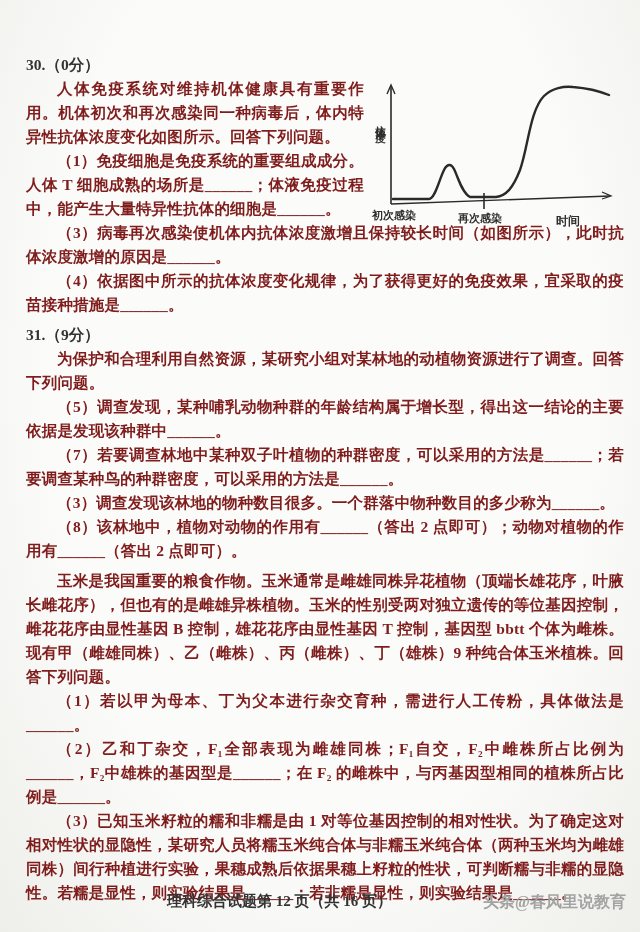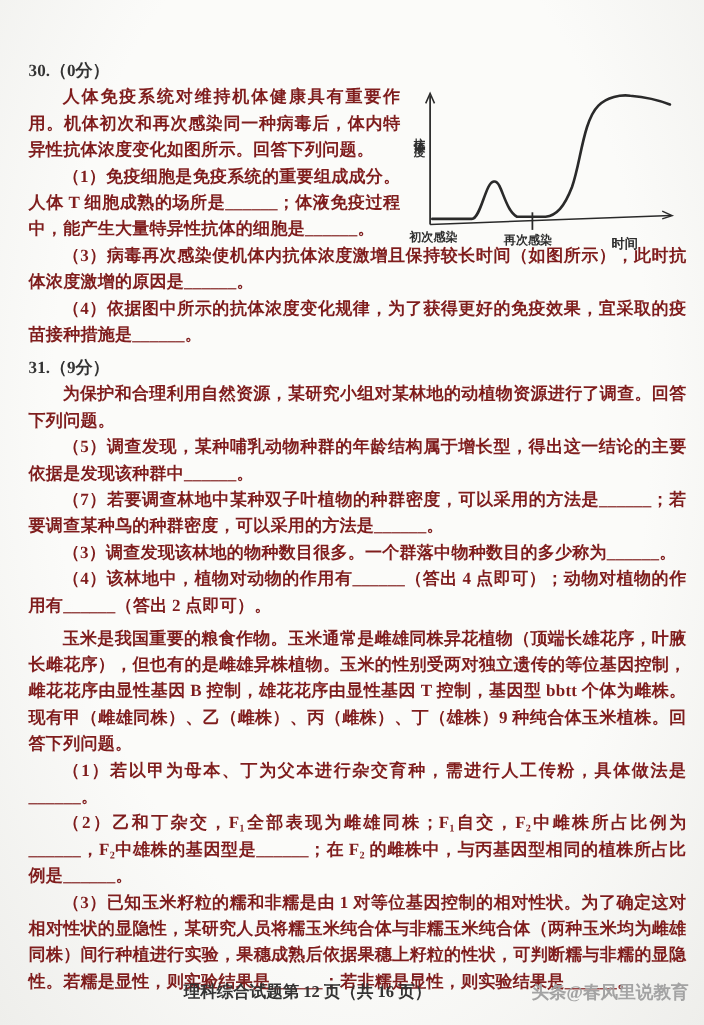--- a/index.html
+++ b/index.html
@@ -105,21 +105,21 @@
     <p class="para">（3）病毒再次感染使机体内抗体浓度激增且保持较长时间（如图所示），此时抗体浓度激增的原因是______。</p>
     <p class="para">（4）依据图中所示的抗体浓度变化规律，为了获得更好的免疫效果，宜采取的疫苗接种措施是______。</p>
   </section>
 
   <section class="question">
     <p class="qnum">31.（9分）</p>
     <p class="para">为保护和合理利用自然资源，某研究小组对某林地的动植物资源进行了调查。回答下列问题。</p>
     <p class="para">（5）调查发现，某种哺乳动物种群的年龄结构属于增长型，得出这一结论的主要依据是发现该种群中______。</p>
     <p class="para">（7）若要调查林地中某种双子叶植物的种群密度，可以采用的方法是______；若要调查某种鸟的种群密度，可以采用的方法是______。</p>
     <p class="para">（3）调查发现该林地的物种数目很多。一个群落中物种数目的多少称为______。</p>
-    <p class="para">（4）该林地中，植物对动物的作用有______（答出 4 点即可）；动物对植物的作用有______（答出 2 点即可）。</p>
+    <p class="para">（8）该林地中，植物对动物的作用有______（答出 2 点即可）；动物对植物的作用有______（答出 2 点即可）。</p>
   </section>
 
   <section class="question">
     <p class="para">玉米是我国重要的粮食作物。玉米通常是雌雄同株异花植物（顶端长雄花序，叶腋长雌花序），但也有的是雌雄异株植物。玉米的性别受两对独立遗传的等位基因控制，雌花花序由显性基因 B 控制，雄花花序由显性基因 T 控制，基因型 bbtt 个体为雌株。现有甲（雌雄同株）、乙（雌株）、丙（雌株）、丁（雄株）9 种纯合体玉米植株。回答下列问题。</p>
     <p class="para">（1）若以甲为母本、丁为父本进行杂交育种，需进行人工传粉，具体做法是______。</p>
     <p class="para">（2）乙和丁杂交，F₁全部表现为雌雄同株；F₁自交，F₂中雌株所占比例为______，F₂中雄株的基因型是______；在 F₂ 的雌株中，与丙基因型相同的植株所占比例是______。</p>
     <p class="para">（3）已知玉米籽粒的糯和非糯是由 1 对等位基因控制的相对性状。为了确定这对相对性状的显隐性，某研究人员将糯玉米纯合体与非糯玉米纯合体（两种玉米均为雌雄同株）间行种植进行实验，果穗成熟后依据果穗上籽粒的性状，可判断糯与非糯的显隐性。若糯是显性，则实验结果是______；若非糯是显性，则实验结果是______。</p>
   </section>
 
   <div class="footer">

